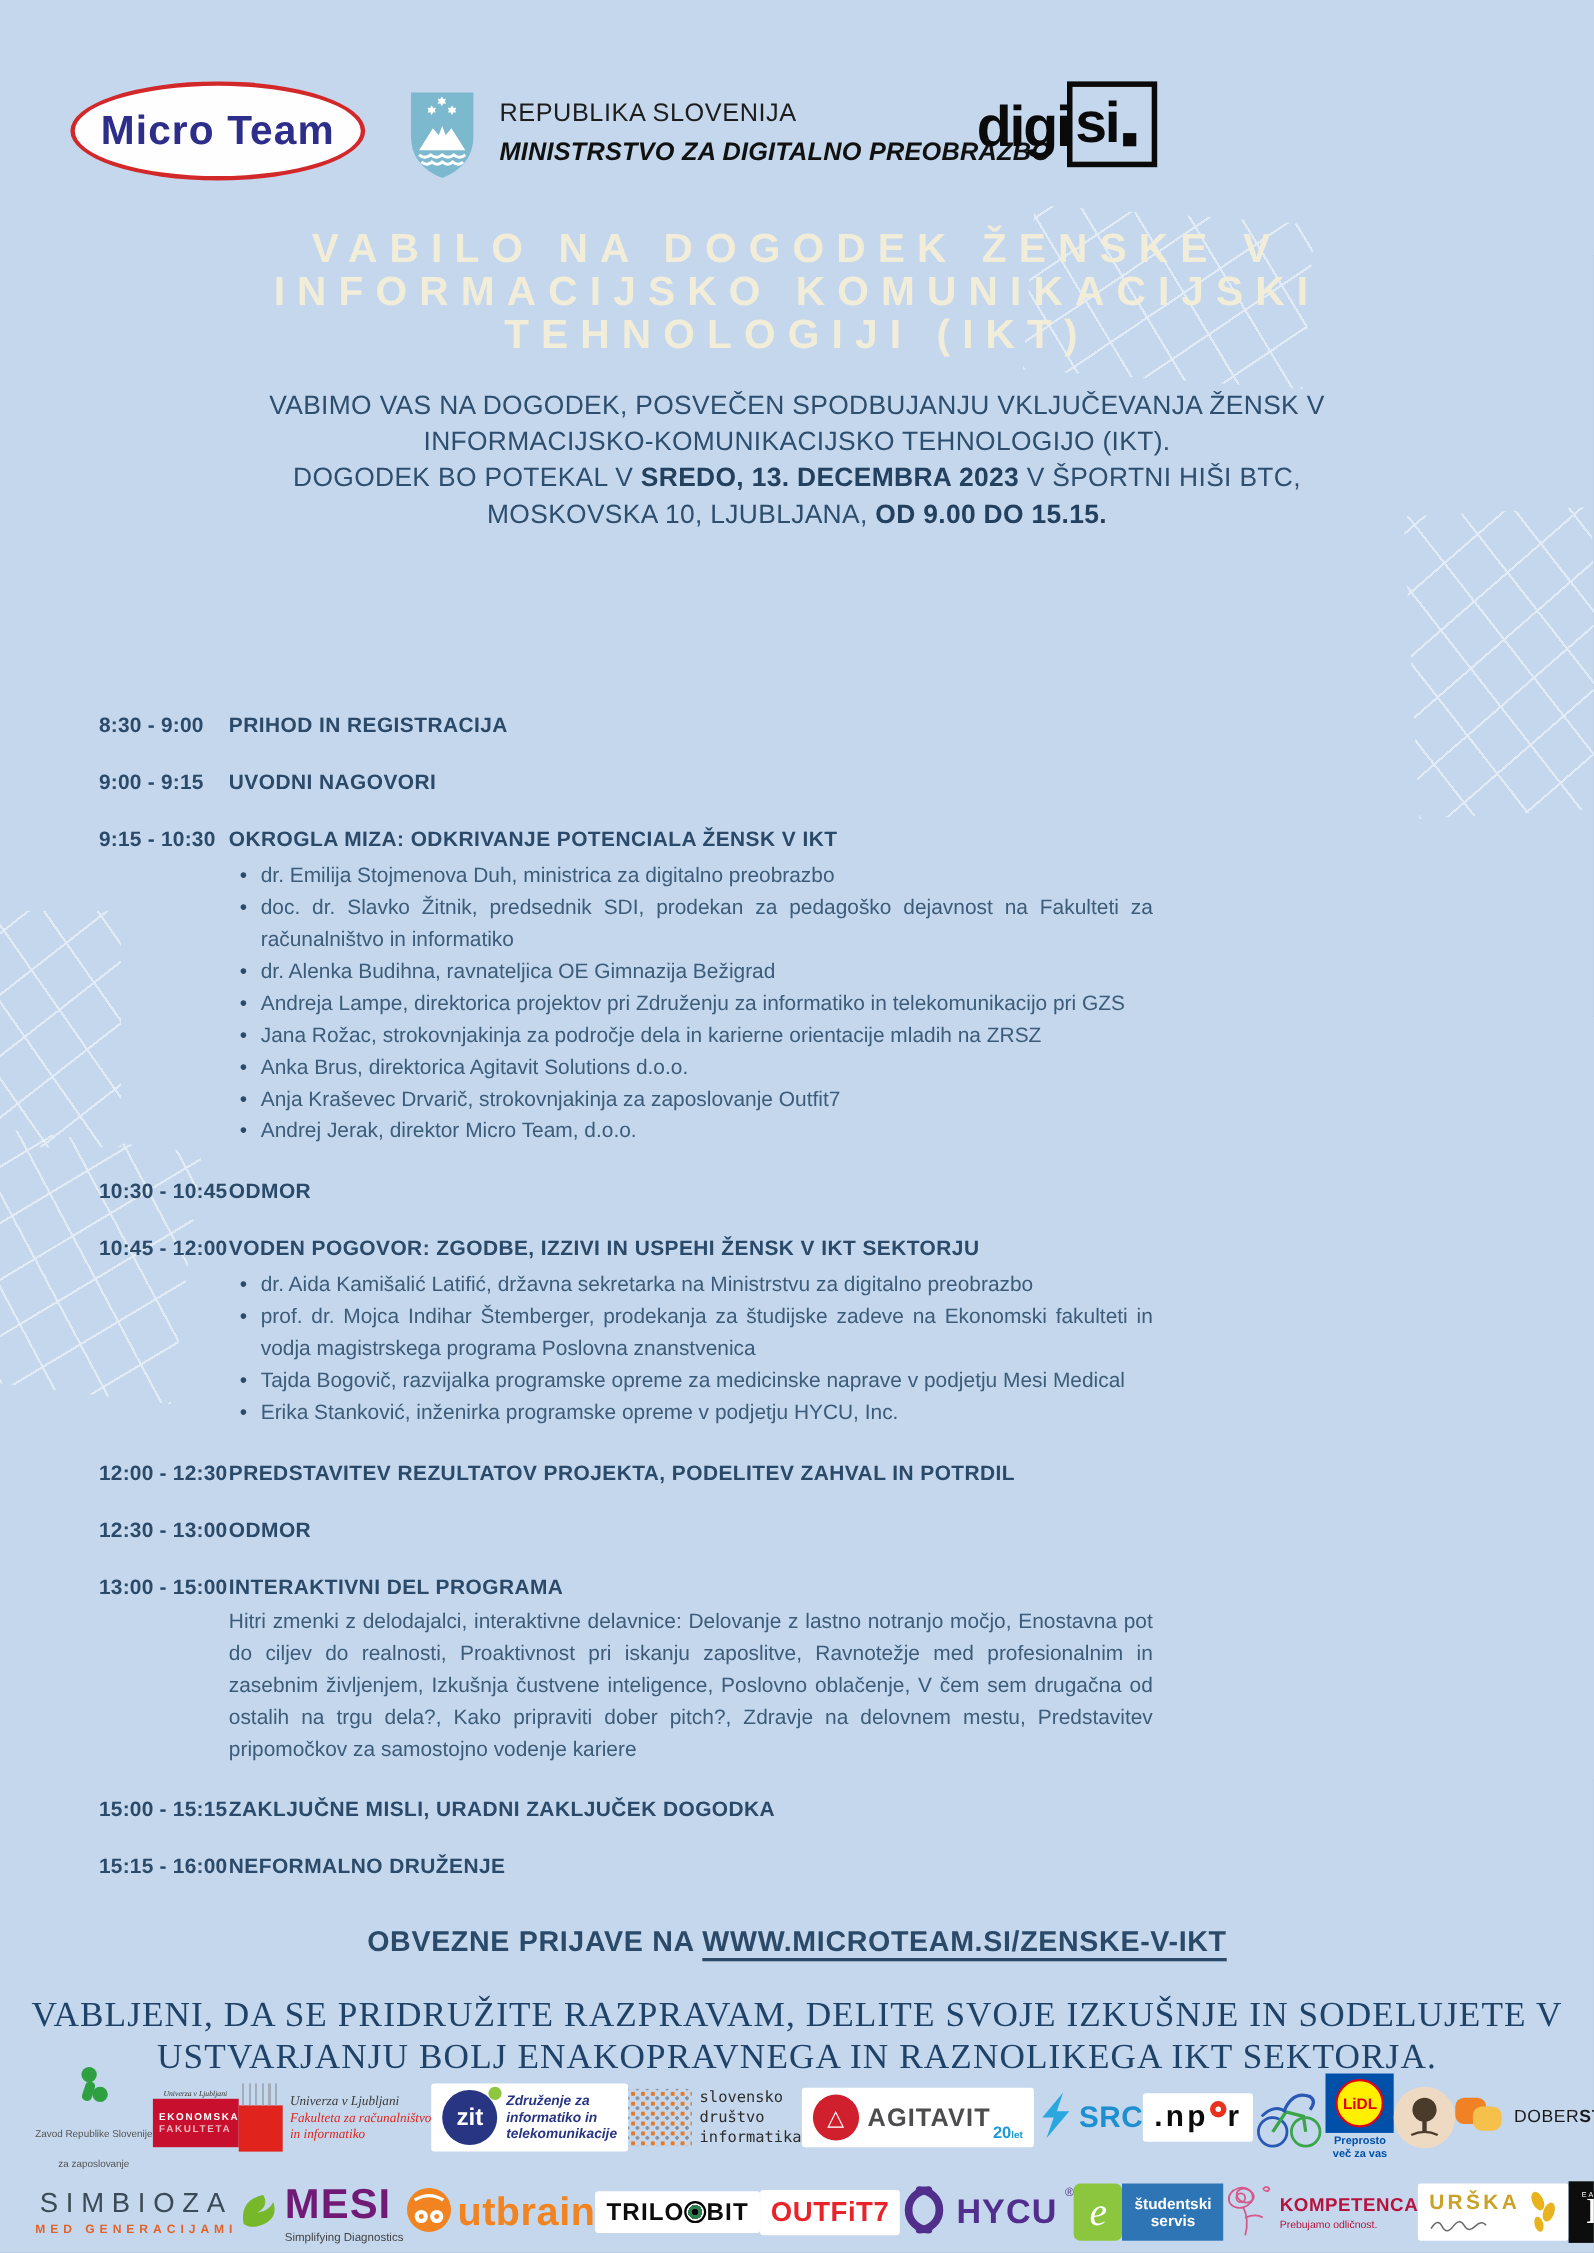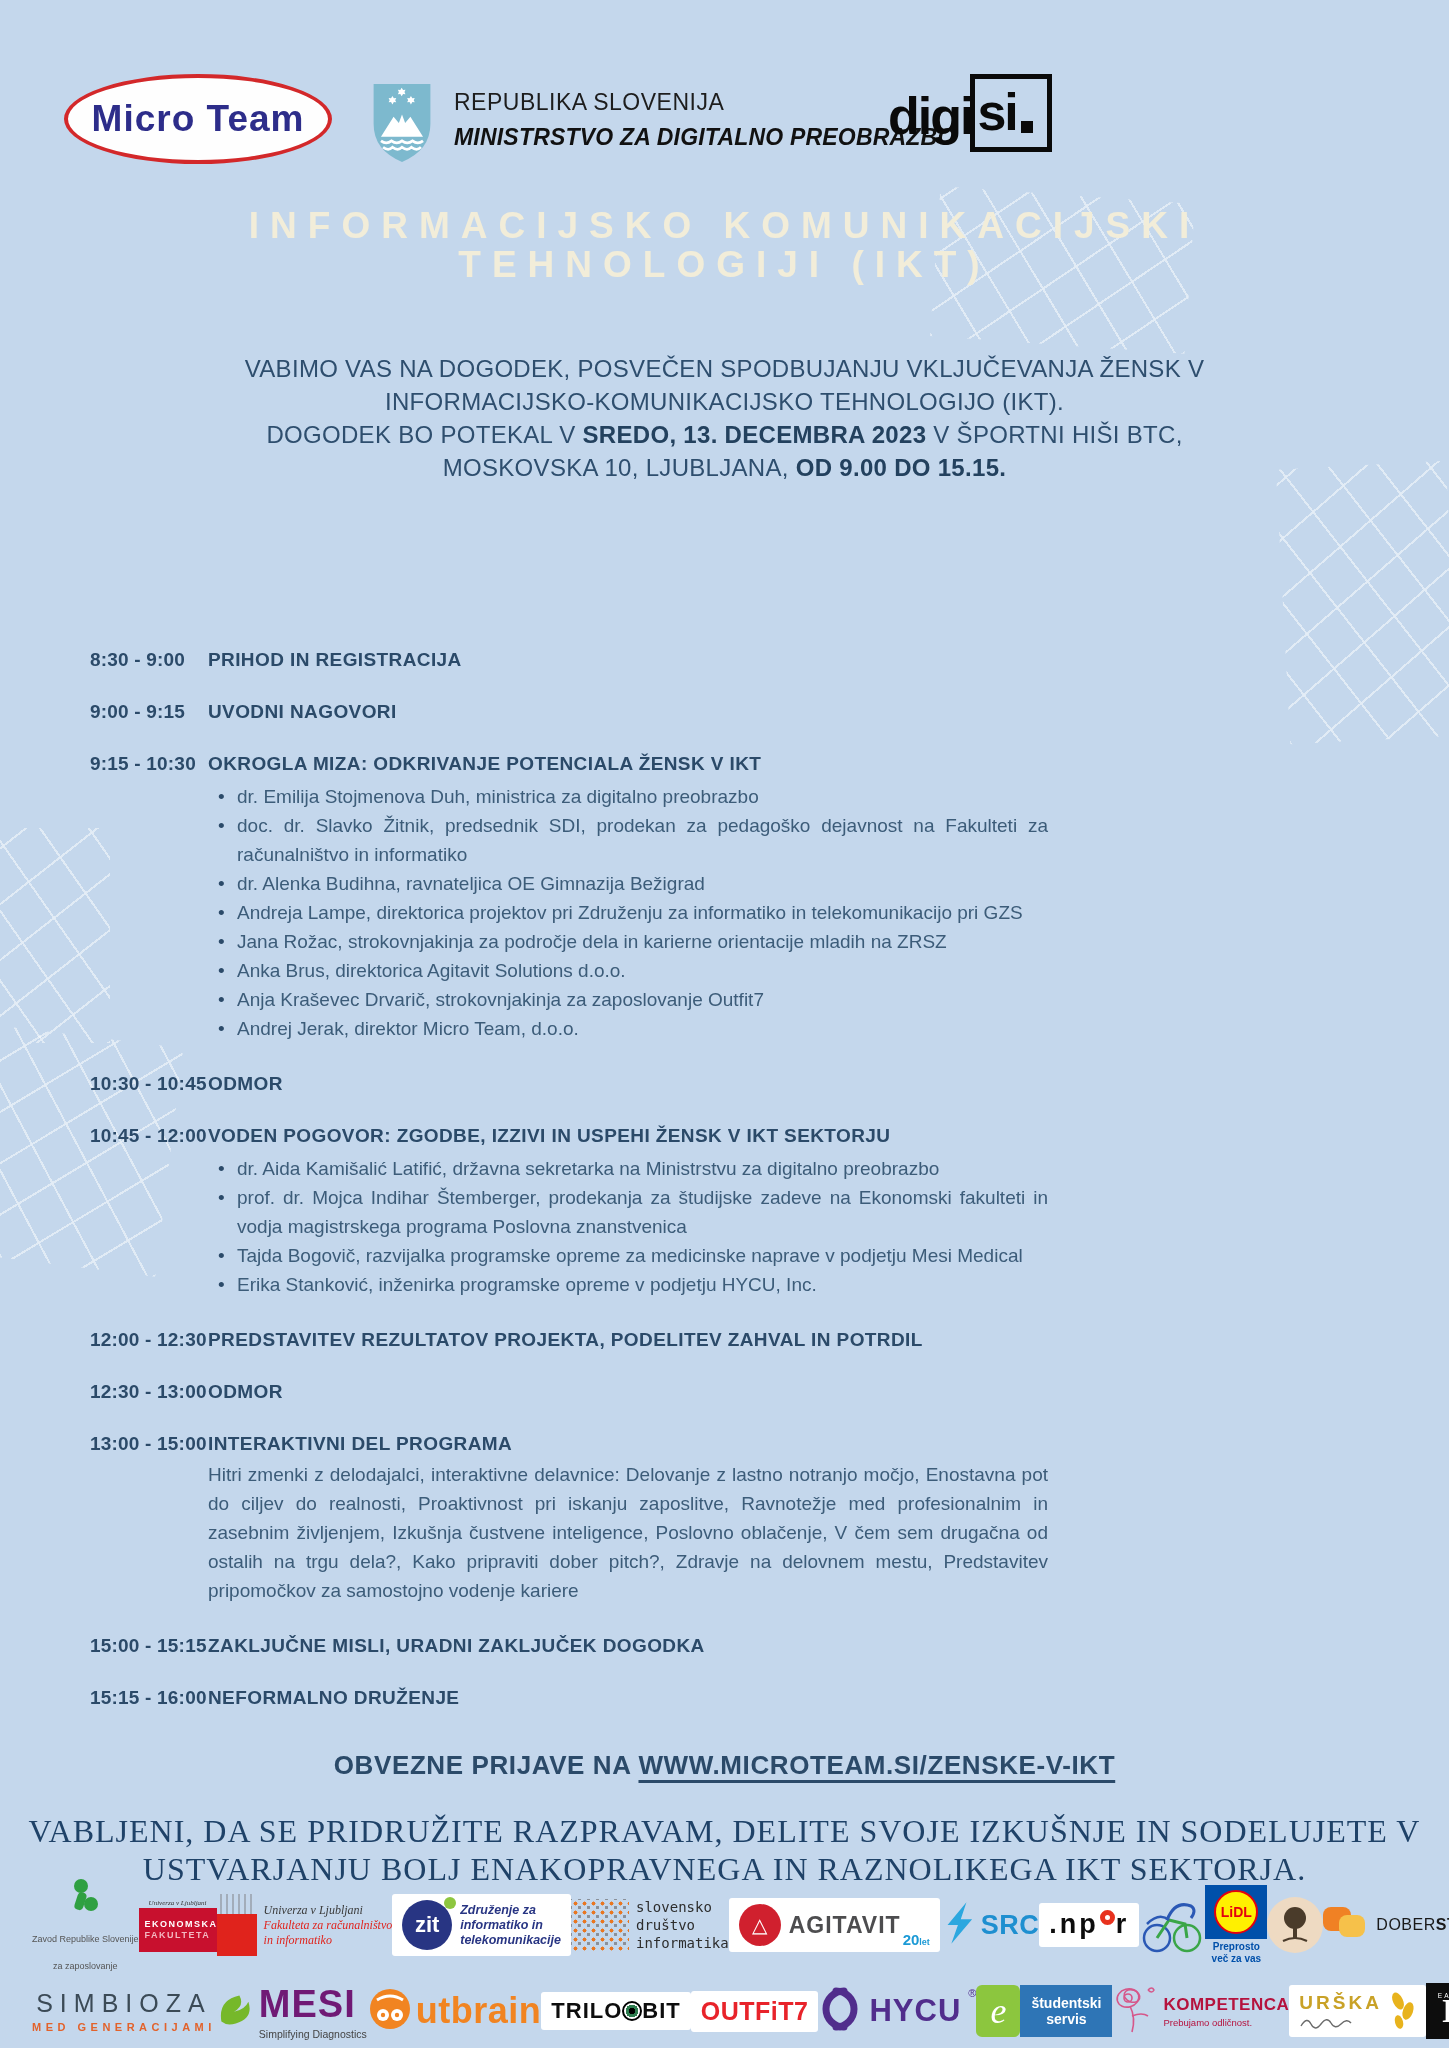--- a/index.html
+++ b/index.html
@@ -195,20 +195,21 @@
 
   <div class="layer digisi">
     <span class="digisi-left">digi</span>
     <span class="digisi-box">
       <span class="digisi-right">si</span>
       <span class="digisi-square"></span>
     </span>
   </div>
 
   <div class="layer title-block">
+    <div>VABILO NA DOGODEK ŽENSKE V</div>
     <div>INFORMACIJSKO KOMUNIKACIJSKI</div>
     <div>TEHNOLOGIJI (IKT)</div>
   </div>
 
   <div class="layer intro">
       <div><span>VABIMO VAS NA DOGODEK, POSVEČEN SPODBUJANJU VKLJUČEVANJA ŽENSK V</span></div>
       <div><span>INFORMACIJSKO-KOMUNIKACIJSKO TEHNOLOGIJO (IKT).</span></div>
       <div><span>DOGODEK BO POTEKAL V </span><span class="b">SREDO, 13. DECEMBRA 2023</span><span> V ŠPORTNI HIŠI BTC,</span></div>
       <div><span>MOSKOVSKA 10, LJUBLJANA, </span><span class="b">OD 9.00 DO 15.15.</span></div>
     </div>

